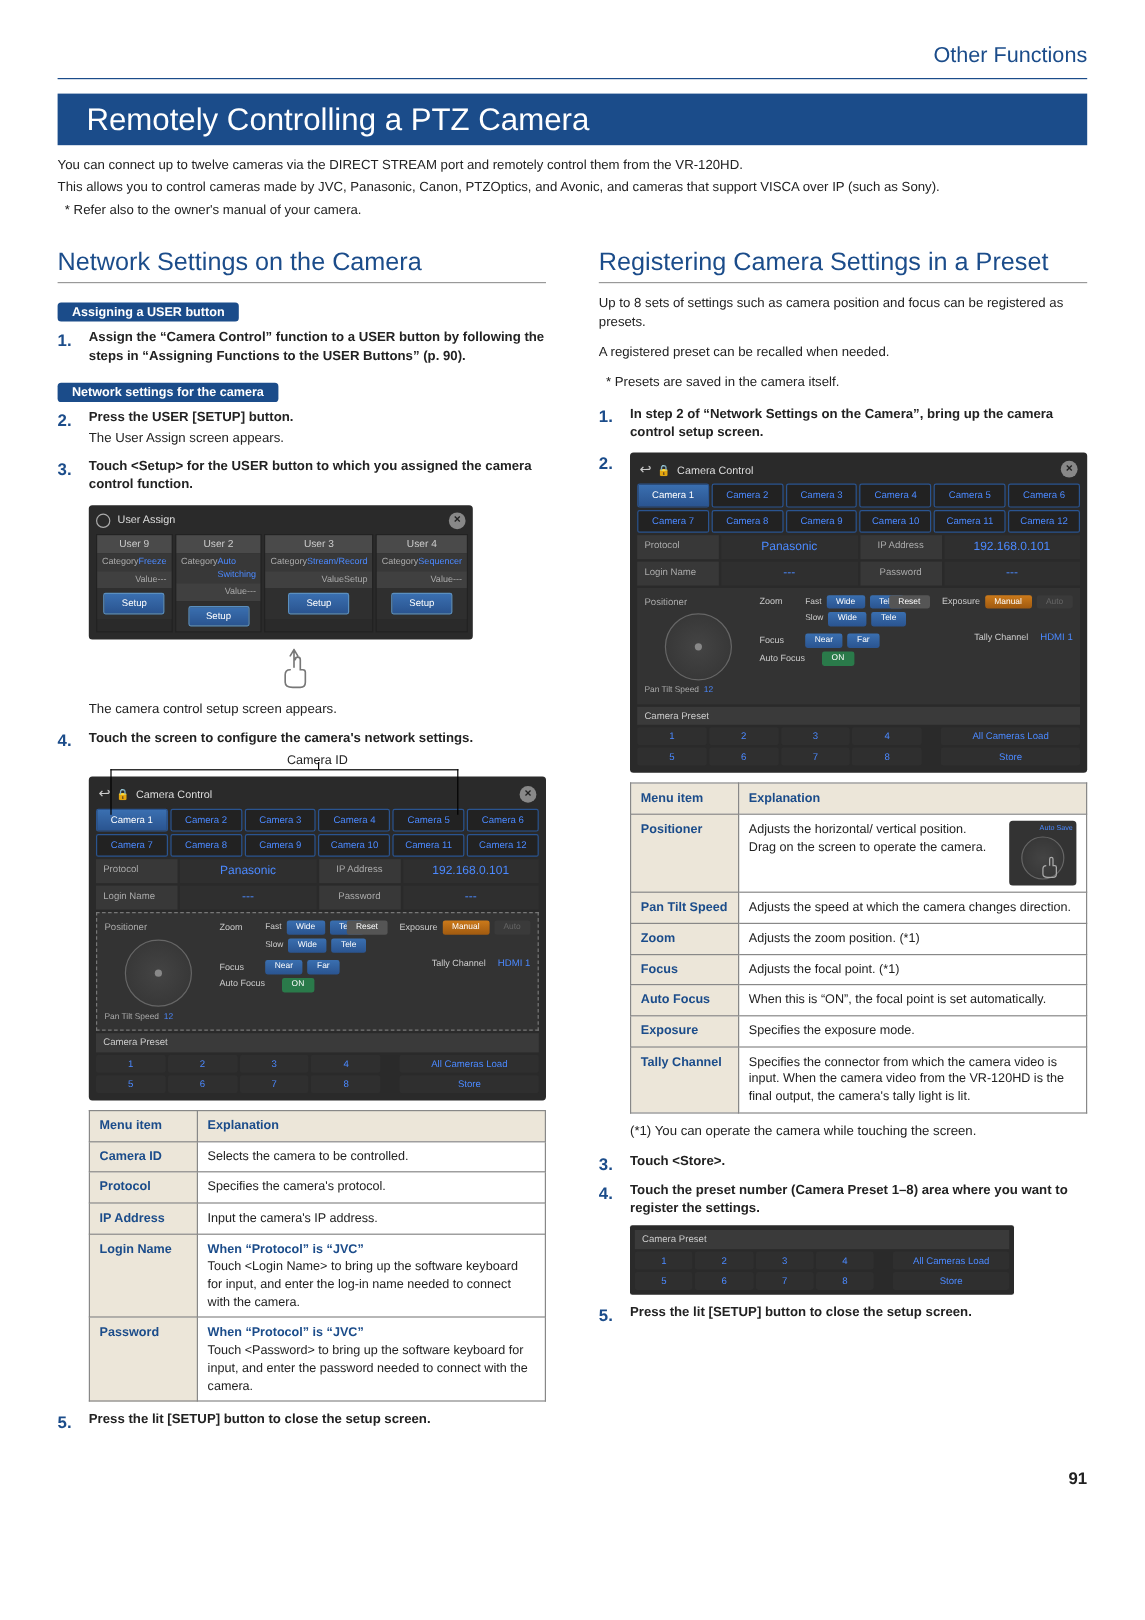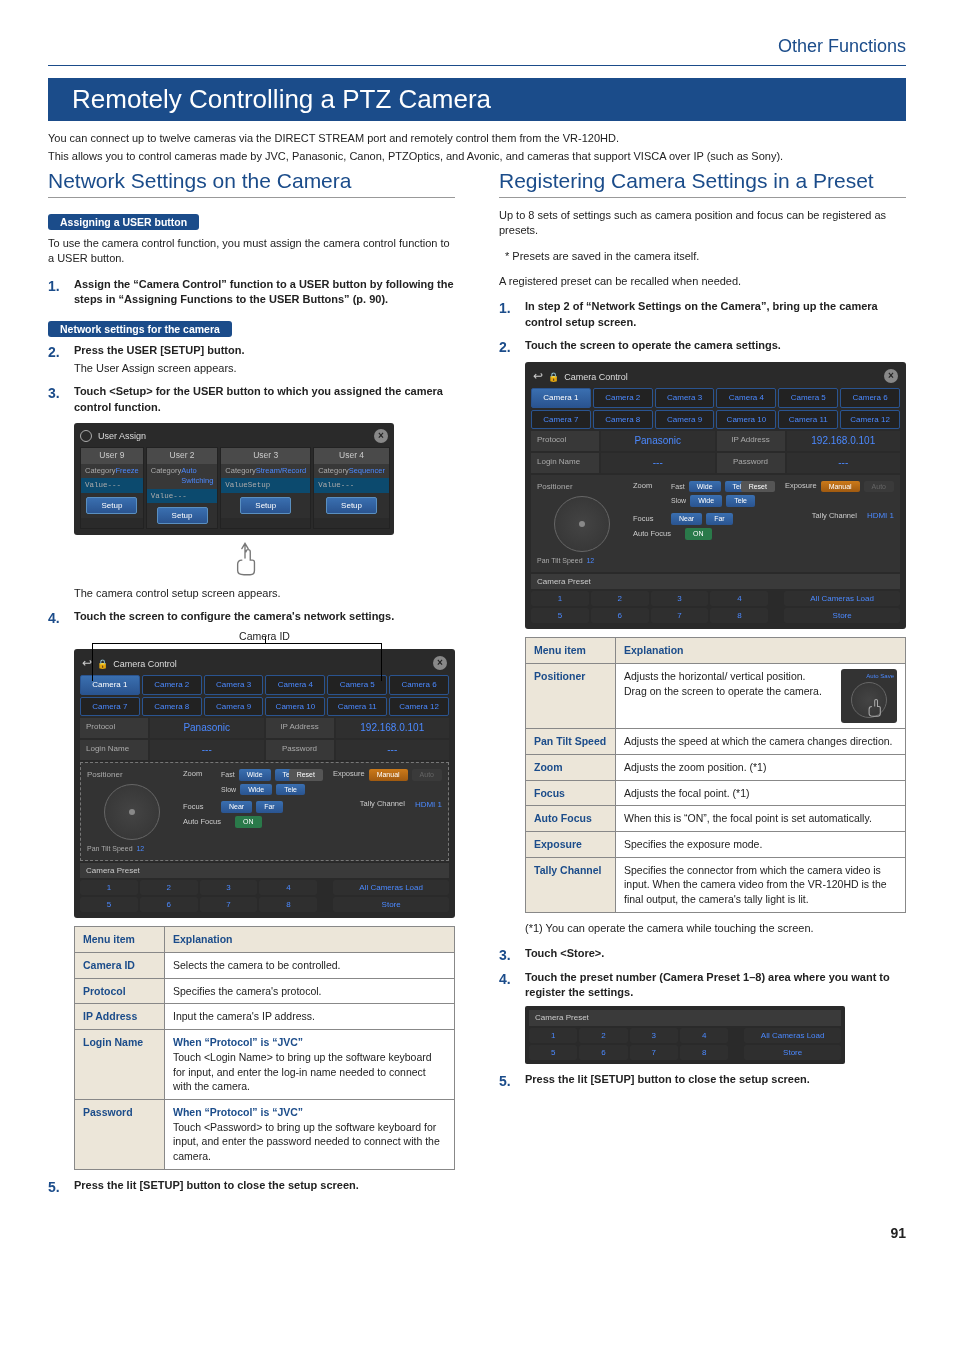--- a/index.html
+++ b/index.html
@@ -2,39 +2,39 @@
 <html><head>
 <meta charset="utf-8">
 <style>
 * { margin: 0; padding: 0; box-sizing: border-box; }
 body { font-family: -apple-system, "Segoe UI", "Helvetica Neue", Arial, sans-serif; font-size: 11px; background: #fff; color: #222; width: 954px; margin: 0 auto; padding: 36px 48px; }
 .breadcrumb { color: #1b4c8a; font-size: 18px; text-align: right; margin-bottom: 8px; font-weight: 400; }
 .hr-blue { border: none; border-top: 1px solid #1b4c8a; margin-bottom: 12px; }
 .h1 { background: #1b4c8a; color: #fff; font-size: 26px; font-weight: 400; padding: 6px 24px; margin-bottom: 10px; }
 .intro p { margin: 3px 0; line-height: 1.4; }
 .intro .asterisk { padding-left: 6px; }
-.cols { display: flex; gap: 44px; margin-top: 4px; }
+.cols { display: flex; gap: 44px; margin-top: 24px; }
 .col { flex: 1; }
 .h2 { color: #1b4c8a; font-size: 21px; font-weight: 400; border-bottom: 1px solid #999; padding-bottom: 4px; margin-bottom: 10px; }
 .body-text { line-height: 1.4; margin-bottom: 10px; }
 .pill { display: inline-block; background: #1b4c8a; color: #fff; font-size: 10.5px; font-weight: bold; padding: 2px 12px; border-radius: 3px; margin: 6px 0 6px 0; }
 ol.steps { list-style: none; counter-reset: step; }
 ol.steps > li { counter-increment: step; position: relative; padding-left: 26px; margin-bottom: 8px; line-height: 1.4; }
 ol.steps > li::before { content: counter(step) "."; position: absolute; left: 0; top: 0; color: #1b4c8a; font-weight: bold; font-size: 14px; }
 ol.steps > li .step-bold { font-weight: bold; display: block; }
 ol.steps > li .step-sub { display: block; margin-top: 2px; }
 .screenshot-user-assign { background: #2a2a2a; border-radius: 3px; padding: 6px; margin: 8px 0 8px 26px; width: 320px; }
 .ua-header { display: flex; align-items: center; gap: 6px; color: #ddd; font-size: 9px; margin-bottom: 4px; }
 .gear-ico { width: 12px; height: 12px; border: 1.5px solid #aaa; border-radius: 50%; position: relative; }
 .ua-row { display: flex; gap: 2px; }
 .ua-cell { flex: 1; border: 1px solid #222; }
 .ua-title { background: #4a4a4a; color: #ccc; font-size: 8.5px; text-align: center; padding: 2px 0; }
 .ua-cat { background: #383838; color: #aaa; font-size: 7.5px; padding: 2px 4px; display: flex; justify-content: space-between; }
 .ua-cat .val { color: #4b89ff; }
-.ua-val-row { background: #0c4a6e; color: #aaa; font-size: 7.5px; padding: 2px 4px; display: flex; justify-content: flex-start; font-family: Liberation Mono, monospace; }
+.ua-val-row { background: #404040; color: #aaa; font-size: 7.5px; padding: 2px 4px; display: flex; justify-content: flex-end; }
 .ua-setup { text-align: center; padding: 4px 0; background: #2f2f2f; }
 .ua-setup-btn { display: inline-block; background: linear-gradient(#3a6fb0,#2a5490); color: #fff; font-size: 8px; padding: 2px 14px; border-radius: 2px; border: 1px solid #5a8fc0; }
 .finger { text-align: center; margin-top: -6px; padding-right: 40px; }
 .finger svg { width: 42px; height: 42px; }
 .cam-ctl-shot { background: #2a2a2a; border-radius: 3px; padding: 6px; margin: 8px 0 8px 0; }
 .cam-ctl-header { display: flex; align-items: center; gap: 6px; color: #ddd; font-size: 9px; justify-content: space-between; margin-bottom: 4px; padding: 0 2px; }
 .back-ico::before { content: "\21A9"; color: #ccc; font-size: 12px; }
 .close-ico { background: #888; color: #222; width: 14px; height: 14px; border-radius: 50%; display: inline-flex; align-items: center; justify-content: center; font-size: 10px; font-weight: bold; }
 .cam-row { display: flex; gap: 2px; margin-bottom: 2px; }
 .cam-btn { flex: 1; text-align: center; font-size: 8px; padding: 3px 0; border-radius: 2px; border: 1px solid #2a5490; color: #4b89ff; background: #222; }
@@ -72,29 +72,29 @@
 </head>
 <body>
 
 <div class="breadcrumb">Other Functions</div>
 <hr class="hr-blue">
 <div class="h1">Remotely Controlling a PTZ Camera</div>
 
 <div class="intro">
   <p>You can connect up to twelve cameras via the DIRECT STREAM port and remotely control them from the VR-120HD.</p>
   <p>This allows you to control cameras made by JVC, Panasonic, Canon, PTZOptics, and Avonic, and cameras that support VISCA over IP (such as Sony).</p>
+  <p class="asterisk">* Refer also to the owner's manual of your camera.</p>
 </div>
 
 <div class="cols">
 
   <div class="col">
     <div class="h2">Network Settings on the Camera</div>
 
     <div class="pill">Assigning a USER button</div>
-    <p class="body-text">To use the camera control function, you must assign the camera control function to a USER button.</p>
 
     <ol class="steps">
       <li>
           <span class="step-bold">Assign the “Camera Control” function to a USER button by following the steps in “Assigning Functions to the USER Buttons” (p. 90).</span>
         </li>
     </ol>
 
     <div class="pill">Network settings for the camera</div>
 
     <ol class="steps" start="2" style="counter-reset: step 1;">
@@ -306,29 +306,28 @@
       </li>
       <li>
           <span class="step-bold">Press the lit [SETUP] button to close the setup screen.</span>
         </li>
     </ol>
   </div>
 
   <div class="col">
     <div class="h2">Registering Camera Settings in a Preset</div>
     <p class="body-text">Up to 8 sets of settings such as camera position and focus can be registered as presets.</p>
+    <p class="body-text">A registered preset can be recalled when needed.</p>
     <p class="body-text" style="padding-left:6px;">* Presets are saved in the camera itself.</p>
-    <p class="body-text">A registered preset can be recalled when needed.</p>
 
     <ol class="steps">
       <li>
           <span class="step-bold">In step 2 of “Network Settings on the Camera”, bring up the camera control setup screen.</span>
         </li>
       <li>
-        <span class="step-bold">Touch the screen to operate the camera settings.</span>
         <div class="cam-ctl-shot" id="cam-shot-right" style="margin-top:8px;">
   <div class="cam-ctl-header">
     <span><span class="back-ico"></span> &nbsp;🔒&nbsp; Camera Control</span>
     <span class="close-ico">×</span>
   </div>
   <div class="cam-row">
               <div class="cam-btn active">Camera 1</div>
               <div class="cam-btn">Camera 2</div>
               <div class="cam-btn">Camera 3</div>
               <div class="cam-btn">Camera 4</div>

